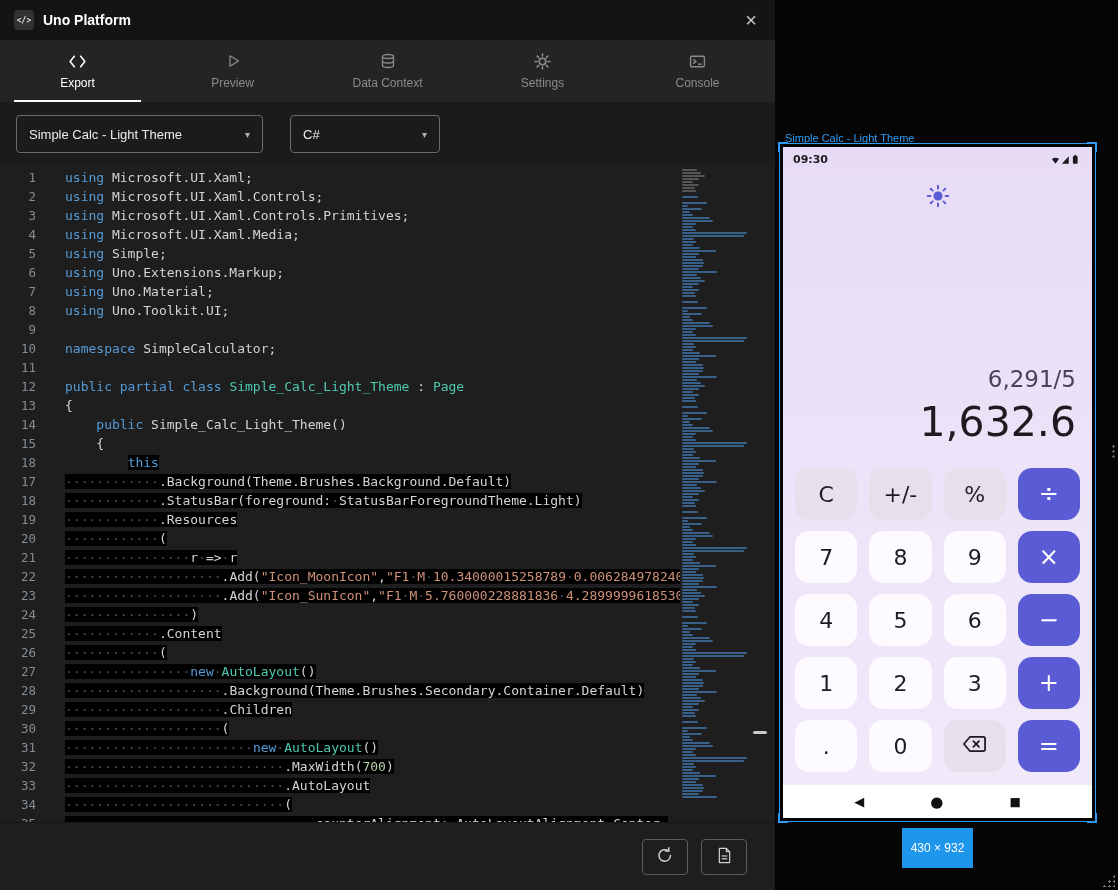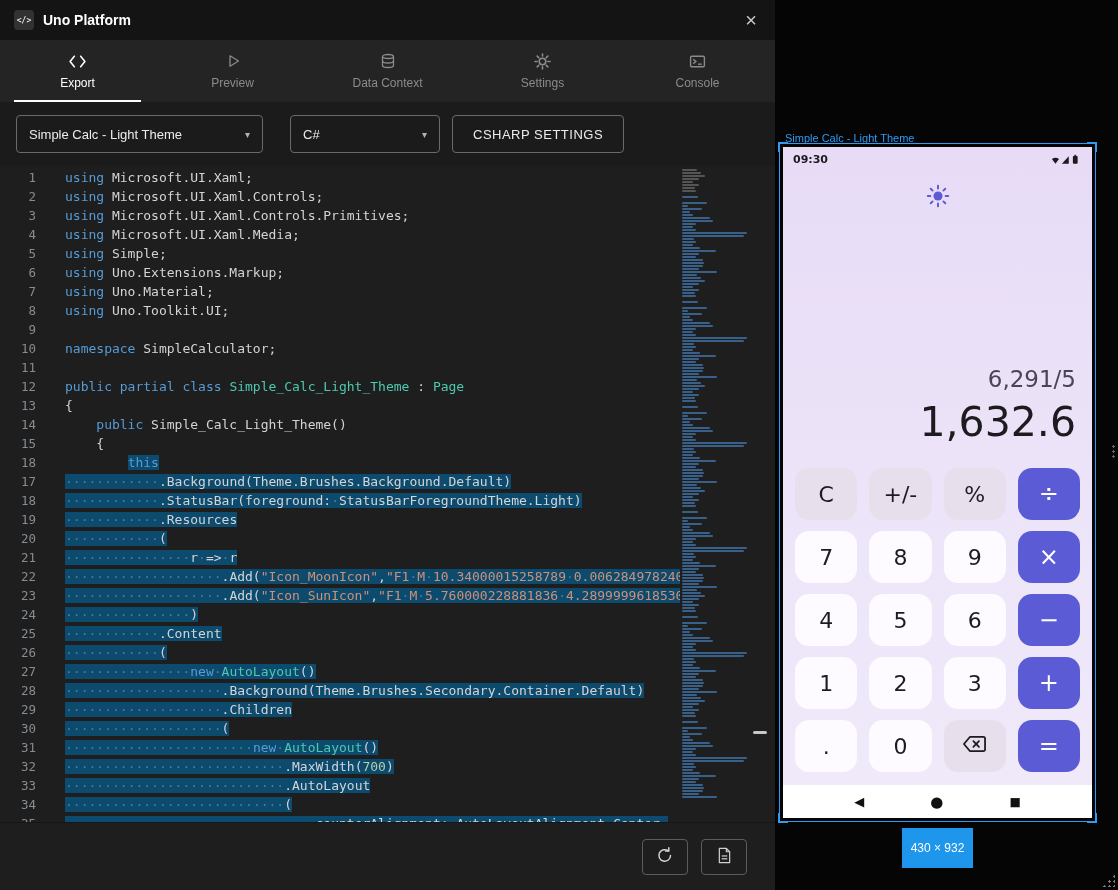--- a/index.html
+++ b/index.html
@@ -29,21 +29,21 @@
   .caret { margin-left:auto; color:#b0b0b0; font-size:10px; padding-left:10px; }
   .settings-btn { height:38px; margin-left:12px; padding:0 20px; background:transparent; border:1px solid #6a6a6a; border-radius:4px; color:#ececec; font-size:13px; letter-spacing:0.5px; font-family:"Liberation Sans",sans-serif; cursor:pointer; }
 
   .editor { flex:1; background:#1e1e1e; overflow:hidden; display:flex; position:relative; }
   #code-lines { flex:1; overflow:hidden; padding-top:2px; }
   .code-line { display:flex; height:19px; line-height:19px; font-family:"DejaVu Sans Mono",monospace; font-size:13px; white-space:pre; }
   .gutter { flex:none; width:52px; text-align:right; padding-right:16px; color:#848c94; font-size:12.5px; }
   .lc { white-space:pre; padding-left:13px; color:#d4d4d4; }
   .tok-kw { color:#569CD6; } .tok-pl { color:#d4d4d4; } .tok-str { color:#CE9178; }
   .tok-num { color:#B5CEA8; } .tok-type { color:#4EC9B0; }
-  .sel { background:#0c4a6e; }
+  .sel { background:#000000; }
   .ws { color:rgba(170,195,220,0.42); }
   .minimap { flex:none; width:88px; margin:3px 7px 0 0; overflow:hidden; }
   .mm-bar { height:2px; margin:0 0 1px 2px; border-radius:1px; }
   .mm-blue { background:#3d6c9b; opacity:0.85; }
   .mm-gray { background:#9a9a9a; opacity:0.45; }
   .mm-dash { position:absolute; right:8px; top:565px; width:14px; height:3px; background:#d9d9d9; border-radius:2px; opacity:0.9; }
 
   .footer { height:68px; background:#1e1e1e; border-top:1px solid #161616; display:flex; align-items:center; justify-content:flex-end; padding-right:28px; gap:13px; flex:none; }
   .icon-btn { width:46px; height:36px; border:1px solid #5c5c5c; border-radius:4px; background:transparent; color:#cfcfcf; display:flex; align-items:center; justify-content:center; cursor:pointer; }
 
@@ -161,21 +161,20 @@
 
     <div class="toolbar">
       <div class="dd dd-project">
         <span>Simple Calc - Light Theme</span>
         <span class="caret">▾</span>
       </div>
       <div class="dd dd-lang">
         <span>C#</span>
         <span class="caret">▾</span>
       </div>
-      <button class="settings-btn">CSHARP SETTINGS</button>
     </div>
 
     <div class="editor">
       <div id="code-lines">
           <div class="code-line"><span class="gutter">1</span><span class="lc"><span class="tok-kw">using</span><span class="tok-pl"> Microsoft.UI.Xaml;</span></span></div>
           <div class="code-line"><span class="gutter">2</span><span class="lc"><span class="tok-kw">using</span><span class="tok-pl"> Microsoft.UI.Xaml.Controls;</span></span></div>
           <div class="code-line"><span class="gutter">3</span><span class="lc"><span class="tok-kw">using</span><span class="tok-pl"> Microsoft.UI.Xaml.Controls.Primitives;</span></span></div>
           <div class="code-line"><span class="gutter">4</span><span class="lc"><span class="tok-kw">using</span><span class="tok-pl"> Microsoft.UI.Xaml.Media;</span></span></div>
           <div class="code-line"><span class="gutter">5</span><span class="lc"><span class="tok-kw">using</span><span class="tok-pl"> Simple;</span></span></div>
           <div class="code-line"><span class="gutter">6</span><span class="lc"><span class="tok-kw">using</span><span class="tok-pl"> Uno.Extensions.Markup;</span></span></div>

